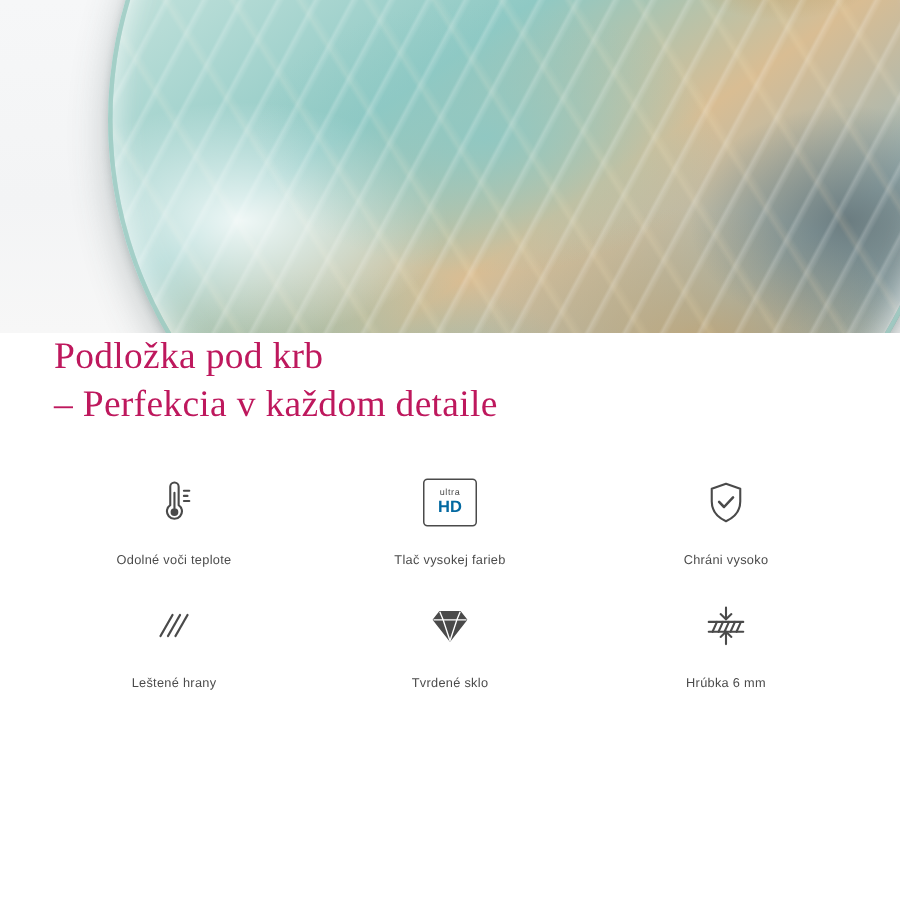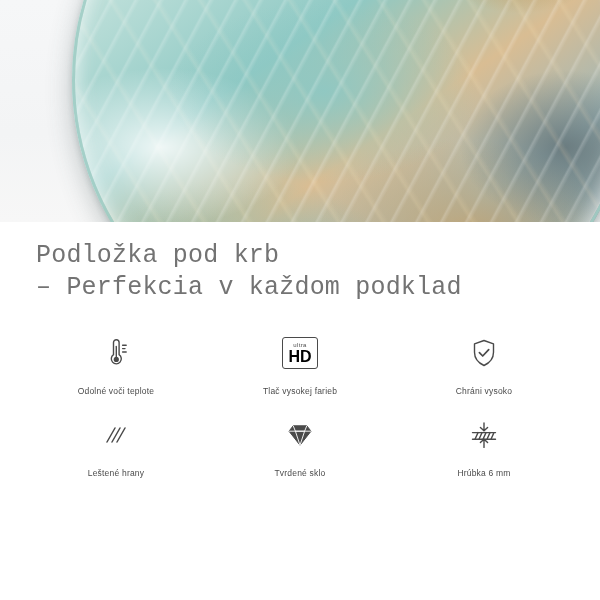--- a/index.html
+++ b/index.html
@@ -90,26 +90,25 @@
         rgba(198,148,82,0) 38px);
     mix-blend-mode: screen;
   }
 
   
   .content {
     padding: 0 36px;
   }
   .headline {
     margin: 0;
-    padding-top: 18px;
-    font-family: Liberation Mono, monospace;
+    font-family: Liberation Serif, serif;
     font-size: 25px;
     line-height: 1.28;
     font-weight: 400;
-    color: #737373;
+    color: #be185d;
     letter-spacing: 0.2px;
   }
   .headline .line2 { display: block; }
 
   .paragraph {
     margin: 16px 0 0 0;
     font-size: 11.5px;
     line-height: 1.95;
     color: #3a3a3a;
     max-width: 532px;
@@ -154,44 +153,44 @@
     align-items: center;
     justify-content: center;
     line-height: 1;
   }
   .ultrahd .u-small {
     font-size: 6px;
     letter-spacing: 0.4px;
     color: #4a4a4a;
   }
   .ultrahd .u-big {
-    font-size: 16px;
+    font-size: 11px;
     font-weight: bold;
-    color: #000000;
+    color: #0369a1;
     margin-top: 1px;
   }
 </style>
 </head>
 <body>
 
 <div class="page">
 
   <div class="hero">
     <div class="hero-backdrop"></div>
     <div class="disc">
       <div class="marble"></div>
       <div class="veins"></div>
     </div>
 
   </div>
 
   <div class="content">
     <h1 class="headline">
       <span>Podložka pod krb</span>
-      <span class="line2">– Perfekcia v každom podklad</span>
+      <span class="line2">– Perfekcia v každom detaile</span>
     </h1>
   </div>
 
   <div class="features">
 
     <div class="feature">
       <div class="feature-icon">
         <svg width="34" height="34" viewBox="0 0 34 34" fill="none" stroke="#4a4a4a" stroke-width="1.4" stroke-linecap="round">
           <path d="M14.5 6.5a2.8 2.8 0 0 1 5.6 0v12.2a5 5 0 1 1-5.6 0z"></path>
           <circle cx="17.3" cy="23.4" r="2.6" fill="#4a4a4a" stroke="none"></circle>

